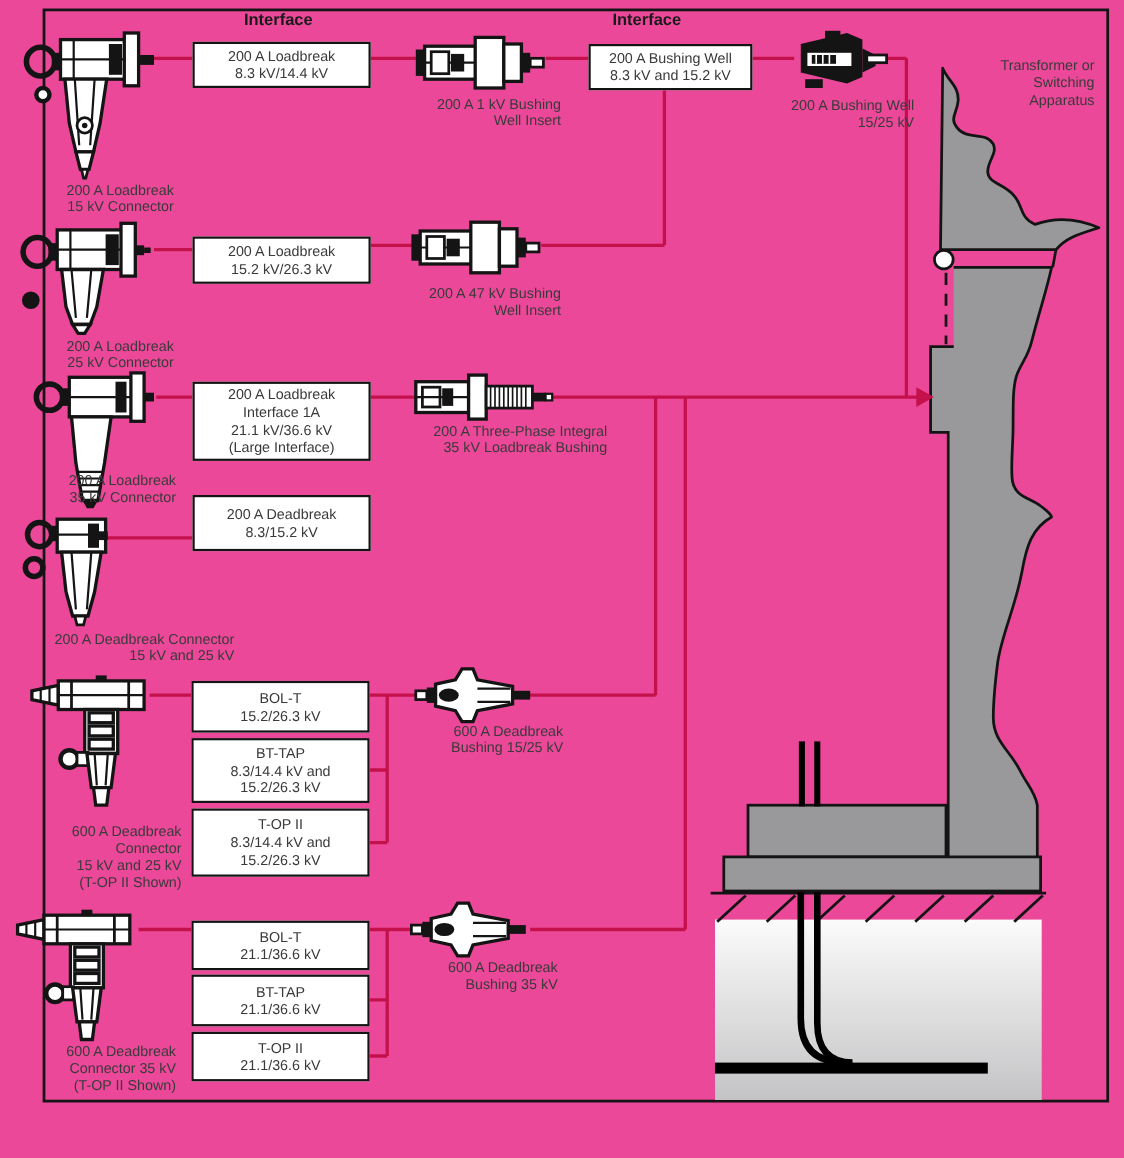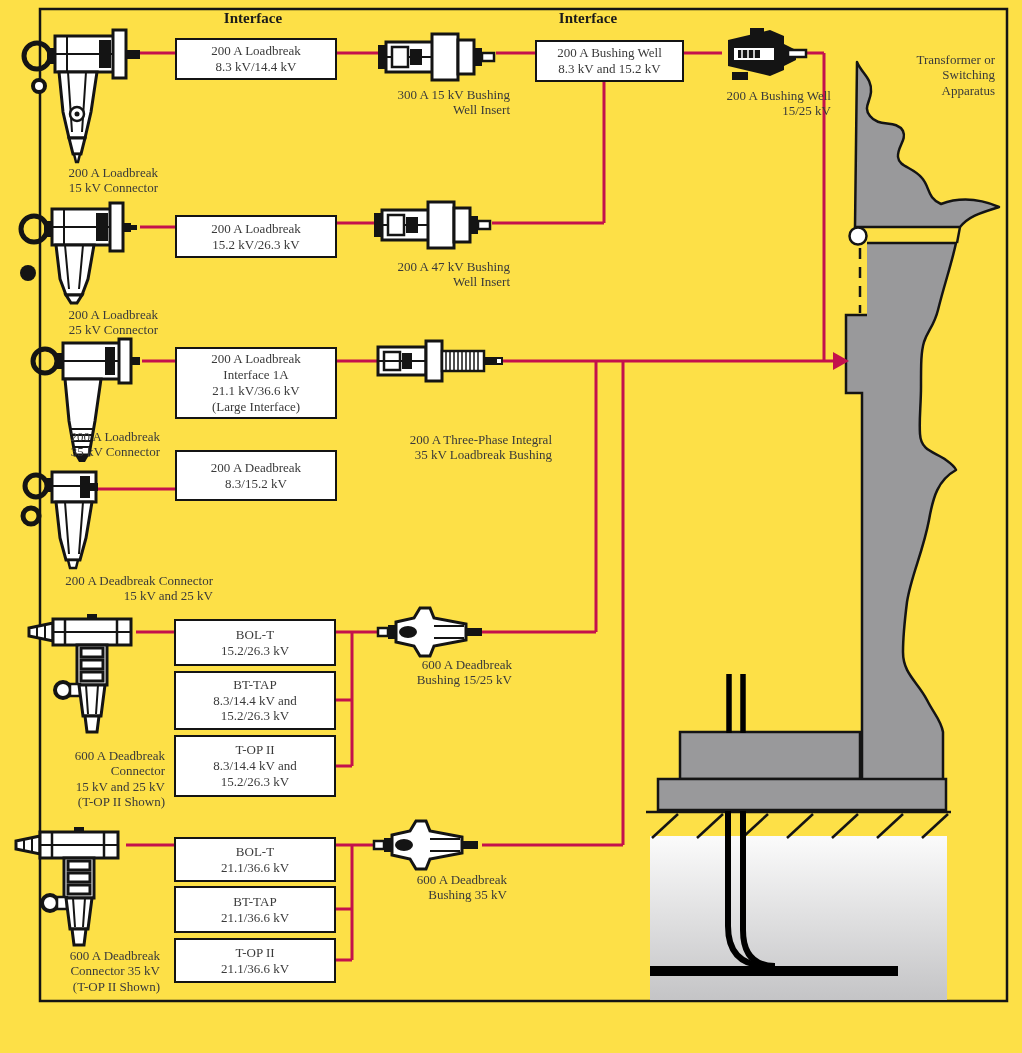--- a/index.html
+++ b/index.html
@@ -1,17 +1,17 @@
 <!DOCTYPE html>
 <html><head>
 <meta charset="utf-8">
 <style>
   html,body{margin:0;padding:0;background:#ffffff;}
-  .stage{position:relative;width:1022px;height:1053px;background:#fde047;overflow:hidden;
-         font-family:Liberation Serif, serif;}
+  .stage{position:relative;width:1022px;height:1053px;background:#ec4899;overflow:hidden;
+         font-family:Liberation Sans, sans-serif;}
   .stage svg{position:absolute;left:0;top:0;}
   .lbl{position:absolute;text-align:right;font-size:13px;line-height:1.18;color:#3a3a3a;
        white-space:pre-line;}
   .hdr{position:absolute;text-align:center;font-size:15px;font-weight:bold;color:#1a1a1a;}
   .ibox{position:absolute;box-sizing:border-box;border:2px solid #141414;background:#fff;
         display:flex;align-items:center;justify-content:center;text-align:center;
         font-size:13px;line-height:1.22;color:#3a3a3a;white-space:pre-line;}
 </style>
 </head>
 <body>
@@ -258,25 +258,25 @@
 <div class="lbl" style="left:28px;top:573px;width:185px;">200 A Deadbreak Connector
 15 kV and 25 kV</div>
 <div class="lbl" style="left:15px;top:748px;width:150px;">600 A Deadbreak
 Connector
 15 kV and 25 kV
 (T-OP II Shown)</div>
 <div class="lbl" style="left:10px;top:948px;width:150px;">600 A Deadbreak
 Connector 35 kV
 (T-OP II Shown)</div>
 
-<div class="lbl" style="left:360px;top:87px;width:150px;">300 A 15 kV Bushing
+<div class="lbl" style="left:360px;top:87px;width:150px;">200 A 1 kV Bushing
 Well Insert</div>
 <div class="lbl" style="left:360px;top:259px;width:150px;">200 A 47 kV Bushing
 Well Insert</div>
-<div class="lbl" style="left:352px;top:384px;width:200px;margin-top:48px;">200 A Three-Phase Integral
+<div class="lbl" style="left:352px;top:384px;width:200px;">200 A Three-Phase Integral
 35 kV Loadbreak Bushing</div>
 <div class="lbl" style="left:681px;top:88px;width:150px;">200 A Bushing Well
 15/25 kV</div>
 <div class="lbl" style="left:362px;top:657px;width:150px;">600 A Deadbreak
 Bushing 15/25 kV</div>
 <div class="lbl" style="left:357px;top:872px;width:150px;">600 A Deadbreak
 Bushing 35 kV</div>
 
 <div class="lbl" style="left:845px;top:52px;width:150px;">Transformer or
 Switching

